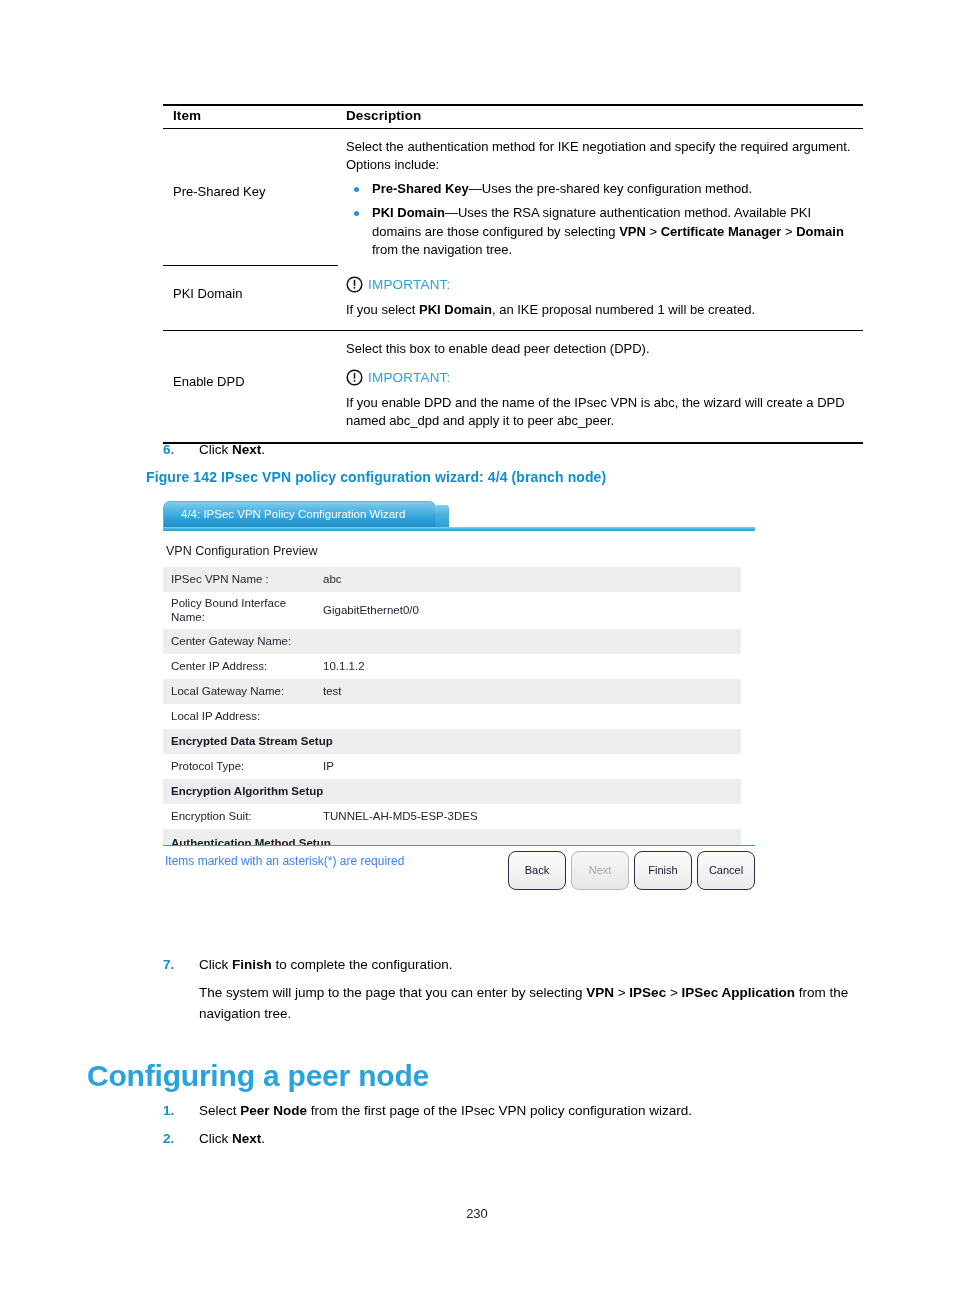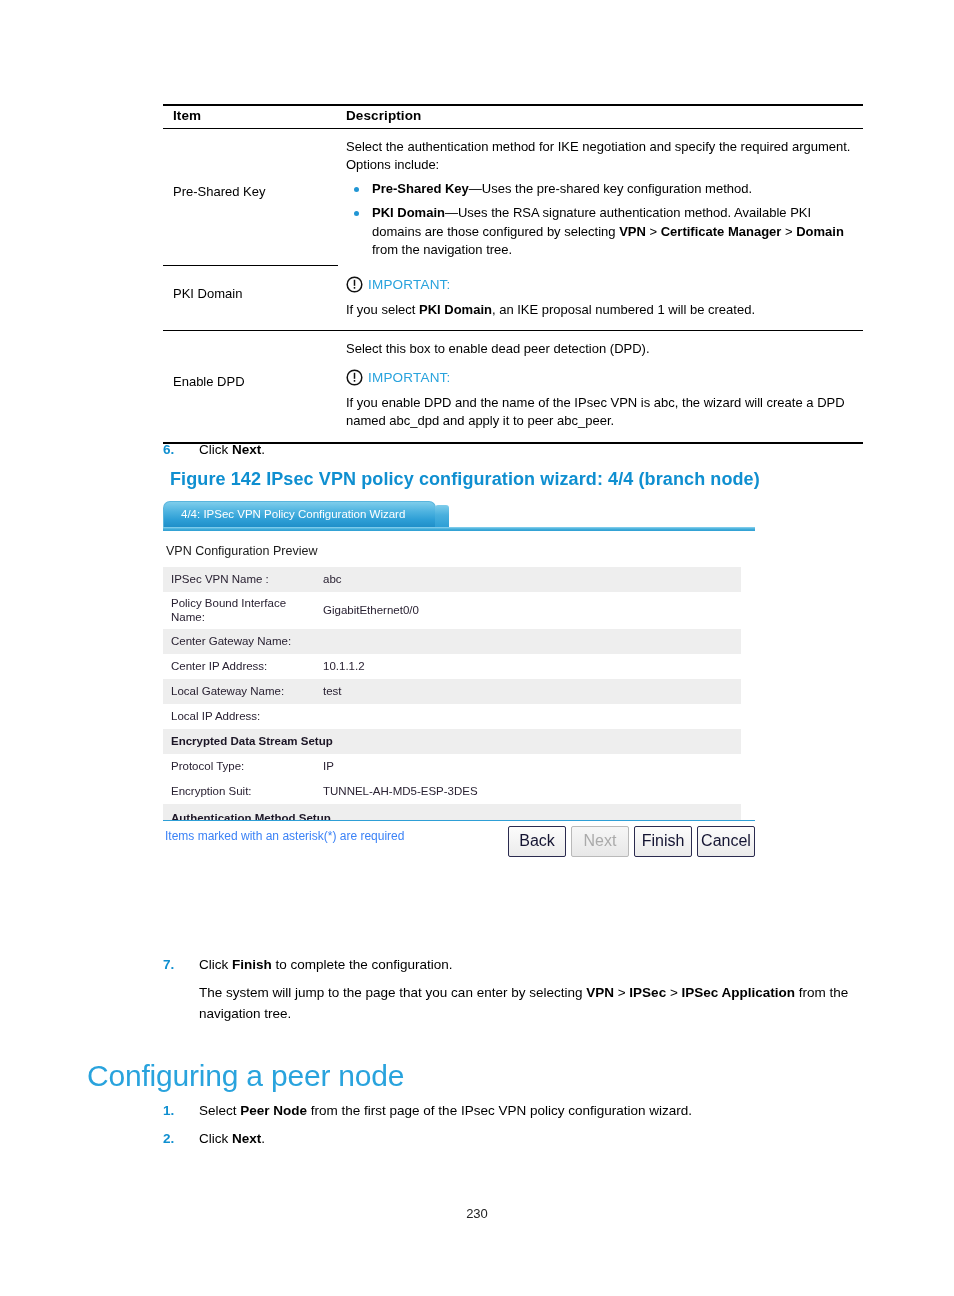--- a/index.html
+++ b/index.html
@@ -114,23 +114,23 @@
     color: #0f8fd0;
     font-weight: bold;
     width: 36px;
     flex: 0 0 36px;
   }
   .step-text { flex: 1; }
 
   
   .fig-caption {
     position: absolute;
-    left: 170px;
+    left: 146px;
     top: 469px;
-    font-size: 18px;
+    font-size: 14px;
     font-weight: bold;
     color: #0f8fd0;
     letter-spacing: .1px;
   }
 
   
   .wizard {
     position: absolute;
     left: 163px;
     top: 499px;
@@ -226,46 +226,46 @@
   }
   .footer-buttons {
     position: absolute;
     right: 0;
     top: 5px;
     display: flex;
     gap: 5px;
   }
   .wbtn {
     width: 58px;
-    height: 31px;
+    height: 39px;
     box-sizing: border-box;
     background: linear-gradient(180deg, #fcfcfc 0%, #ebebeb 100%);
     border: 1.4px solid #2b2b4f;
-    border-radius: 2px;
-    font-size: 16px;
+    border-radius: 8px;
+    font-size: 11px;
     color: #141432;
     font-family: "Liberation Sans", sans-serif;
     text-align: center;
     line-height: 18px;
     padding: 0;
   }
   .wbtn.disabled {
     color: #aaaaaa;
     border-color: #b9b9b9;
     background: linear-gradient(180deg, #f6f6f6 0%, #e8e8e8 100%);
   }
 
   
   .section-heading {
     position: absolute;
     left: 87px;
     top: 1039px;
     font-size: 30px;
     color: #29a3dd;
-    font-weight: normal;
+    font-weight: bold;
     letter-spacing: -.2px;
   }
 
   
   .page-number {
     position: absolute;
     left: 0;
     top: 1206px;
     width: 954px;
     text-align: center;
@@ -374,20 +374,23 @@
           <td class="k">Local IP Address:</td>
           <td class="v"></td>
         </tr>
     <tr class="odd section">
           <td class="k" colspan="2">Encrypted Data Stream Setup</td>
         </tr>
     <tr class="even">
           <td class="k">Protocol Type:</td>
           <td class="v">IP</td>
         </tr>
+    <tr class="odd section">
+          <td class="k" colspan="2">Encryption Algorithm Setup</td>
+        </tr>
     <tr class="even">
           <td class="k">Encryption Suit:</td>
           <td class="v">TUNNEL-AH-MD5-ESP-3DES</td>
         </tr>
     <tr class="odd section clipped">
           <td class="k" colspan="2">Authentication Method Setup</td>
         </tr>
   </tbody>
     </table>
 

